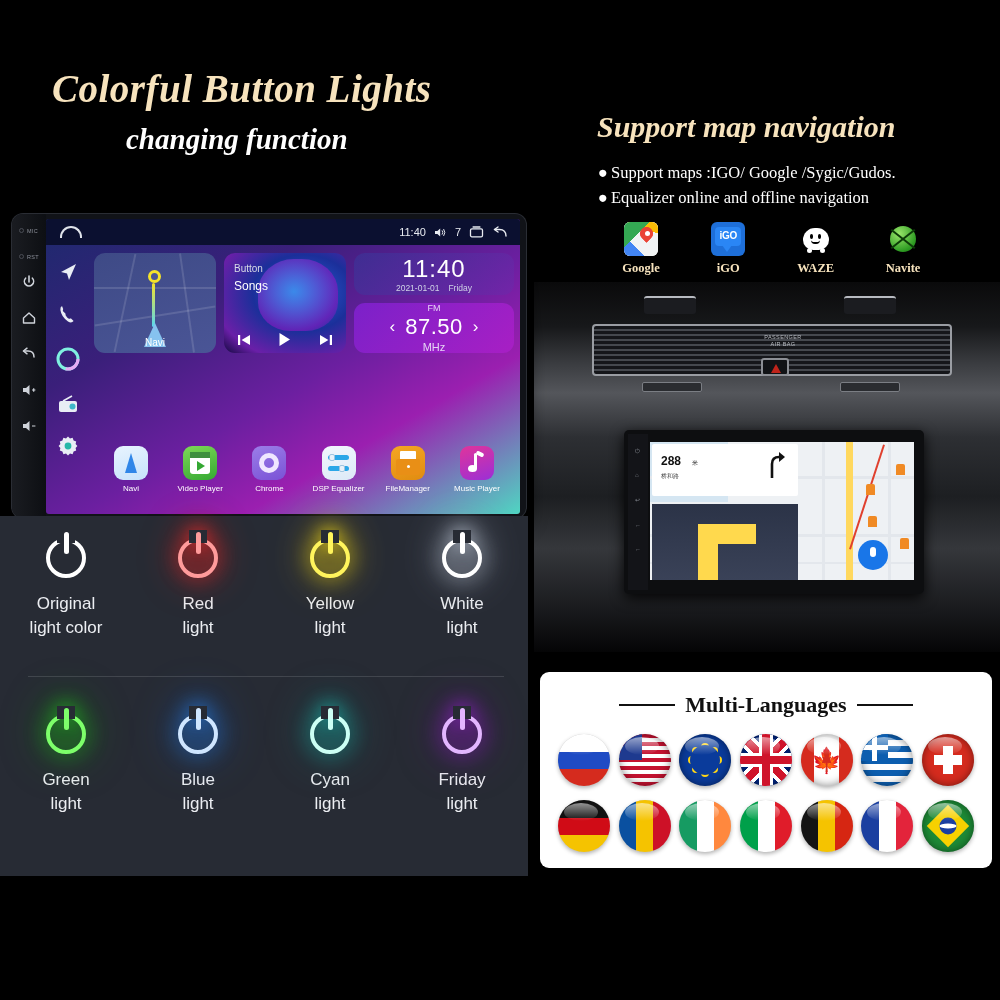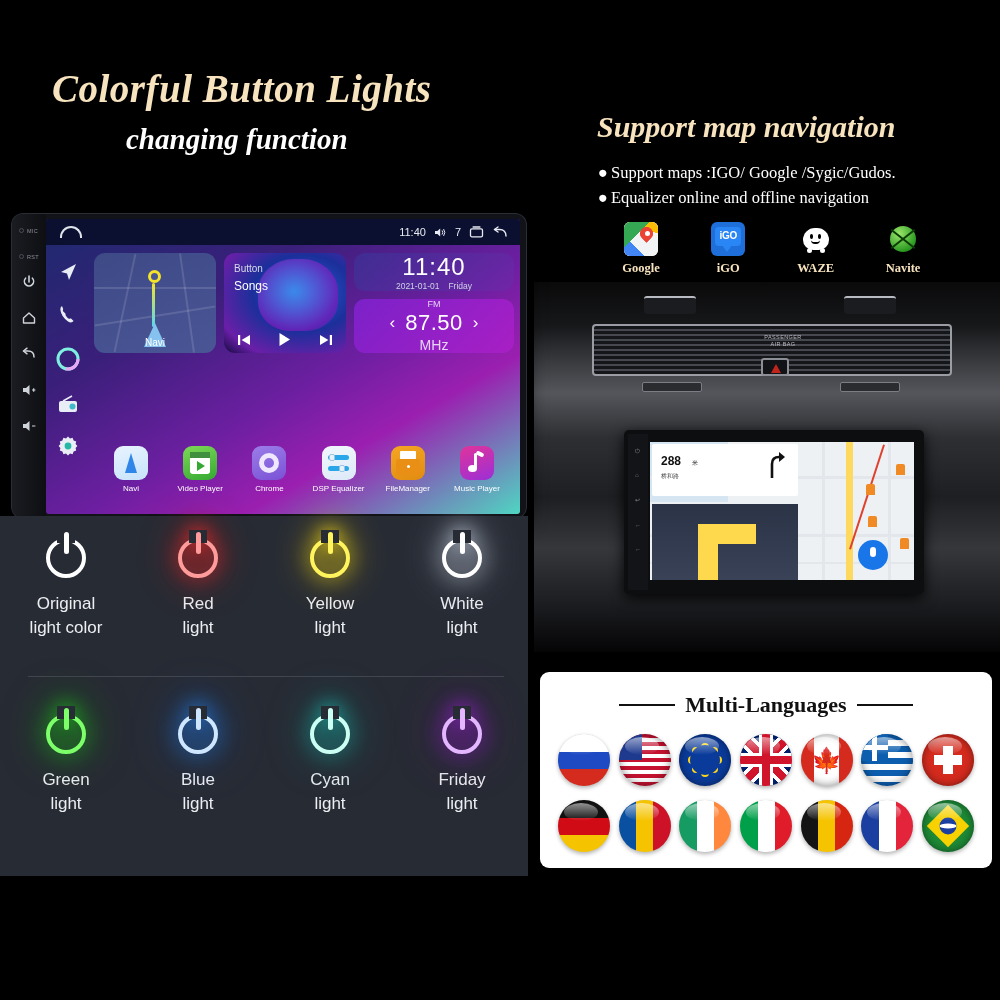--- a/index.html
+++ b/index.html
@@ -148,21 +148,21 @@
     display:flex; flex-direction:column; align-items:center; justify-content:center; }
   .w-clock .t { color:#fff; font-size:24px; line-height:25px; font-weight:300; letter-spacing:1px; }
   .w-clock .d { color:#cfd2e6; font-size:8.5px; margin-top:2px; display:flex; gap:9px; }
   .w-fm { flex:1; border-radius:11px; position:relative;
     background:linear-gradient(135deg,#7b21c9,#a81fc4);
     display:flex; flex-direction:column; align-items:center; justify-content:center; }
   .w-fm .fm { color:#e5d4f5; font-size:9px; }
   .w-fm .freqrow { display:flex; align-items:center; gap:10px; margin:1px 0; }
   .w-fm .freq { color:#fff; font-size:22px; font-weight:300; letter-spacing:.5px; }
   .w-fm .chev { color:#fff; font-size:17px; }
-  .w-fm .mhz { color:#e5d4f5; font-size:14px; }
+  .w-fm .mhz { color:#e5d4f5; font-size:11px; }
 
   .hu-dock { position:absolute; left:48px; right:6px; bottom:6px; height:62px;
     display:flex; justify-content:space-between; align-items:flex-start; padding:0 6px; }
   .dock-item { width:62px; text-align:center; }
   .dock-ic { width:34px; height:34px; border-radius:9px; margin:0 auto 4px; position:relative; overflow:hidden; }
   .dock-lbl { color:#fff; font-size:8px; }
   .di-navi { background:linear-gradient(160deg,#e8f4ff,#c6e2fb); }
   .di-navi::after{content:"";position:absolute;left:11px;top:7px;width:0;height:0;
     border-left:6px solid transparent;border-right:6px solid transparent;border-bottom:20px solid #2f86e8;}
   .di-video { background:linear-gradient(160deg,#7ed957,#34a832); }

